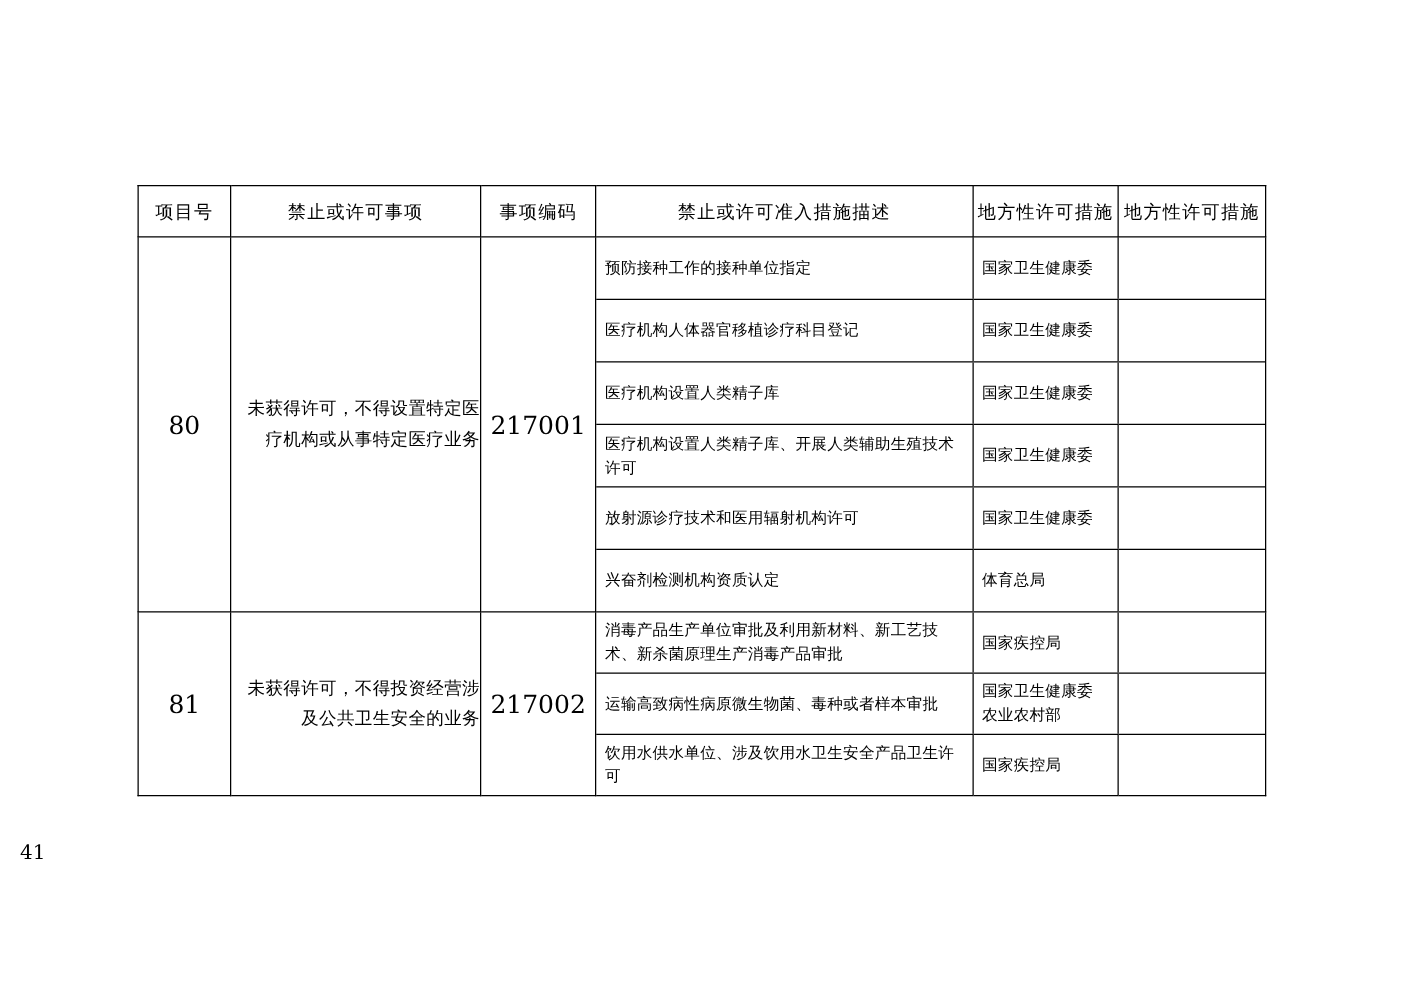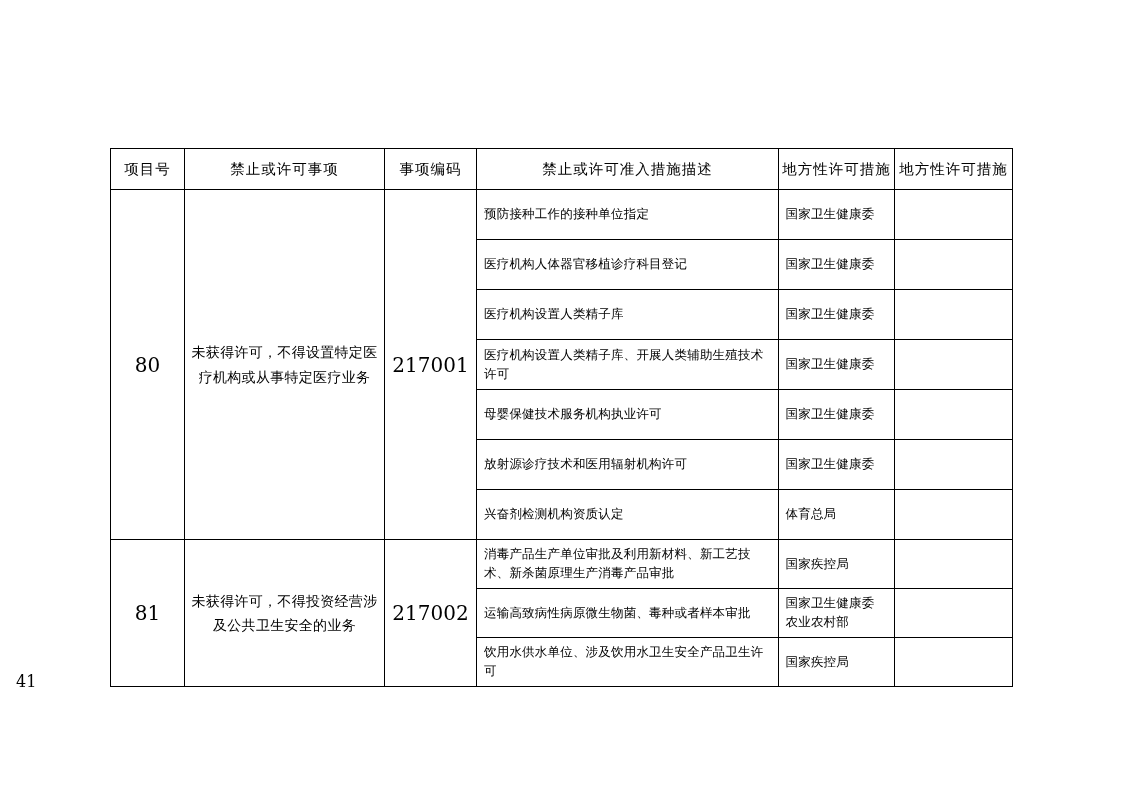--- a/index.html
+++ b/index.html
@@ -51,21 +51,21 @@
   .col-6 { width: 118px; }
 
   .cell-center {
     text-align: center;
     font-size: 20px;
   }
   .cell-item-name {
     font-size: 14px;
     line-height: 1.75;
     padding: 6px 9px;
-    text-align: center;
+    text-align: right;
     letter-spacing: 0.3px;
   }
   .sub-table {
     width: 100%;
     border-collapse: collapse;
     table-layout: fixed;
   }
   .sub-table td {
     border: none;
     border-bottom: 1px solid #000000;
@@ -152,25 +152,20 @@
               <td class="measure-cell">医疗机构设置人类精子库</td>
               <td class="dept-col nowrap-dept">国家卫生健康委</td>
               <td class="local-col"></td>
             </tr>
             <tr>
               <td class="measure-cell">医疗机构设置人类精子库、开展人类辅助生殖技术许可</td>
               <td class="dept-col nowrap-dept">国家卫生健康委</td>
               <td class="local-col"></td>
             </tr>
             <tr>
-              <td class="measure-cell">母婴保健技术服务机构执业许可</td>
-              <td class="dept-col nowrap-dept">国家卫生健康委</td>
-              <td class="local-col"></td>
-            </tr>
-            <tr>
               <td class="measure-cell">放射源诊疗技术和医用辐射机构许可</td>
               <td class="dept-col nowrap-dept">国家卫生健康委</td>
               <td class="local-col"></td>
             </tr>
             <tr>
               <td class="measure-cell">兴奋剂检测机构资质认定</td>
               <td class="dept-col nowrap-dept">体育总局</td>
               <td class="local-col"></td>
             </tr>
           </tbody>

